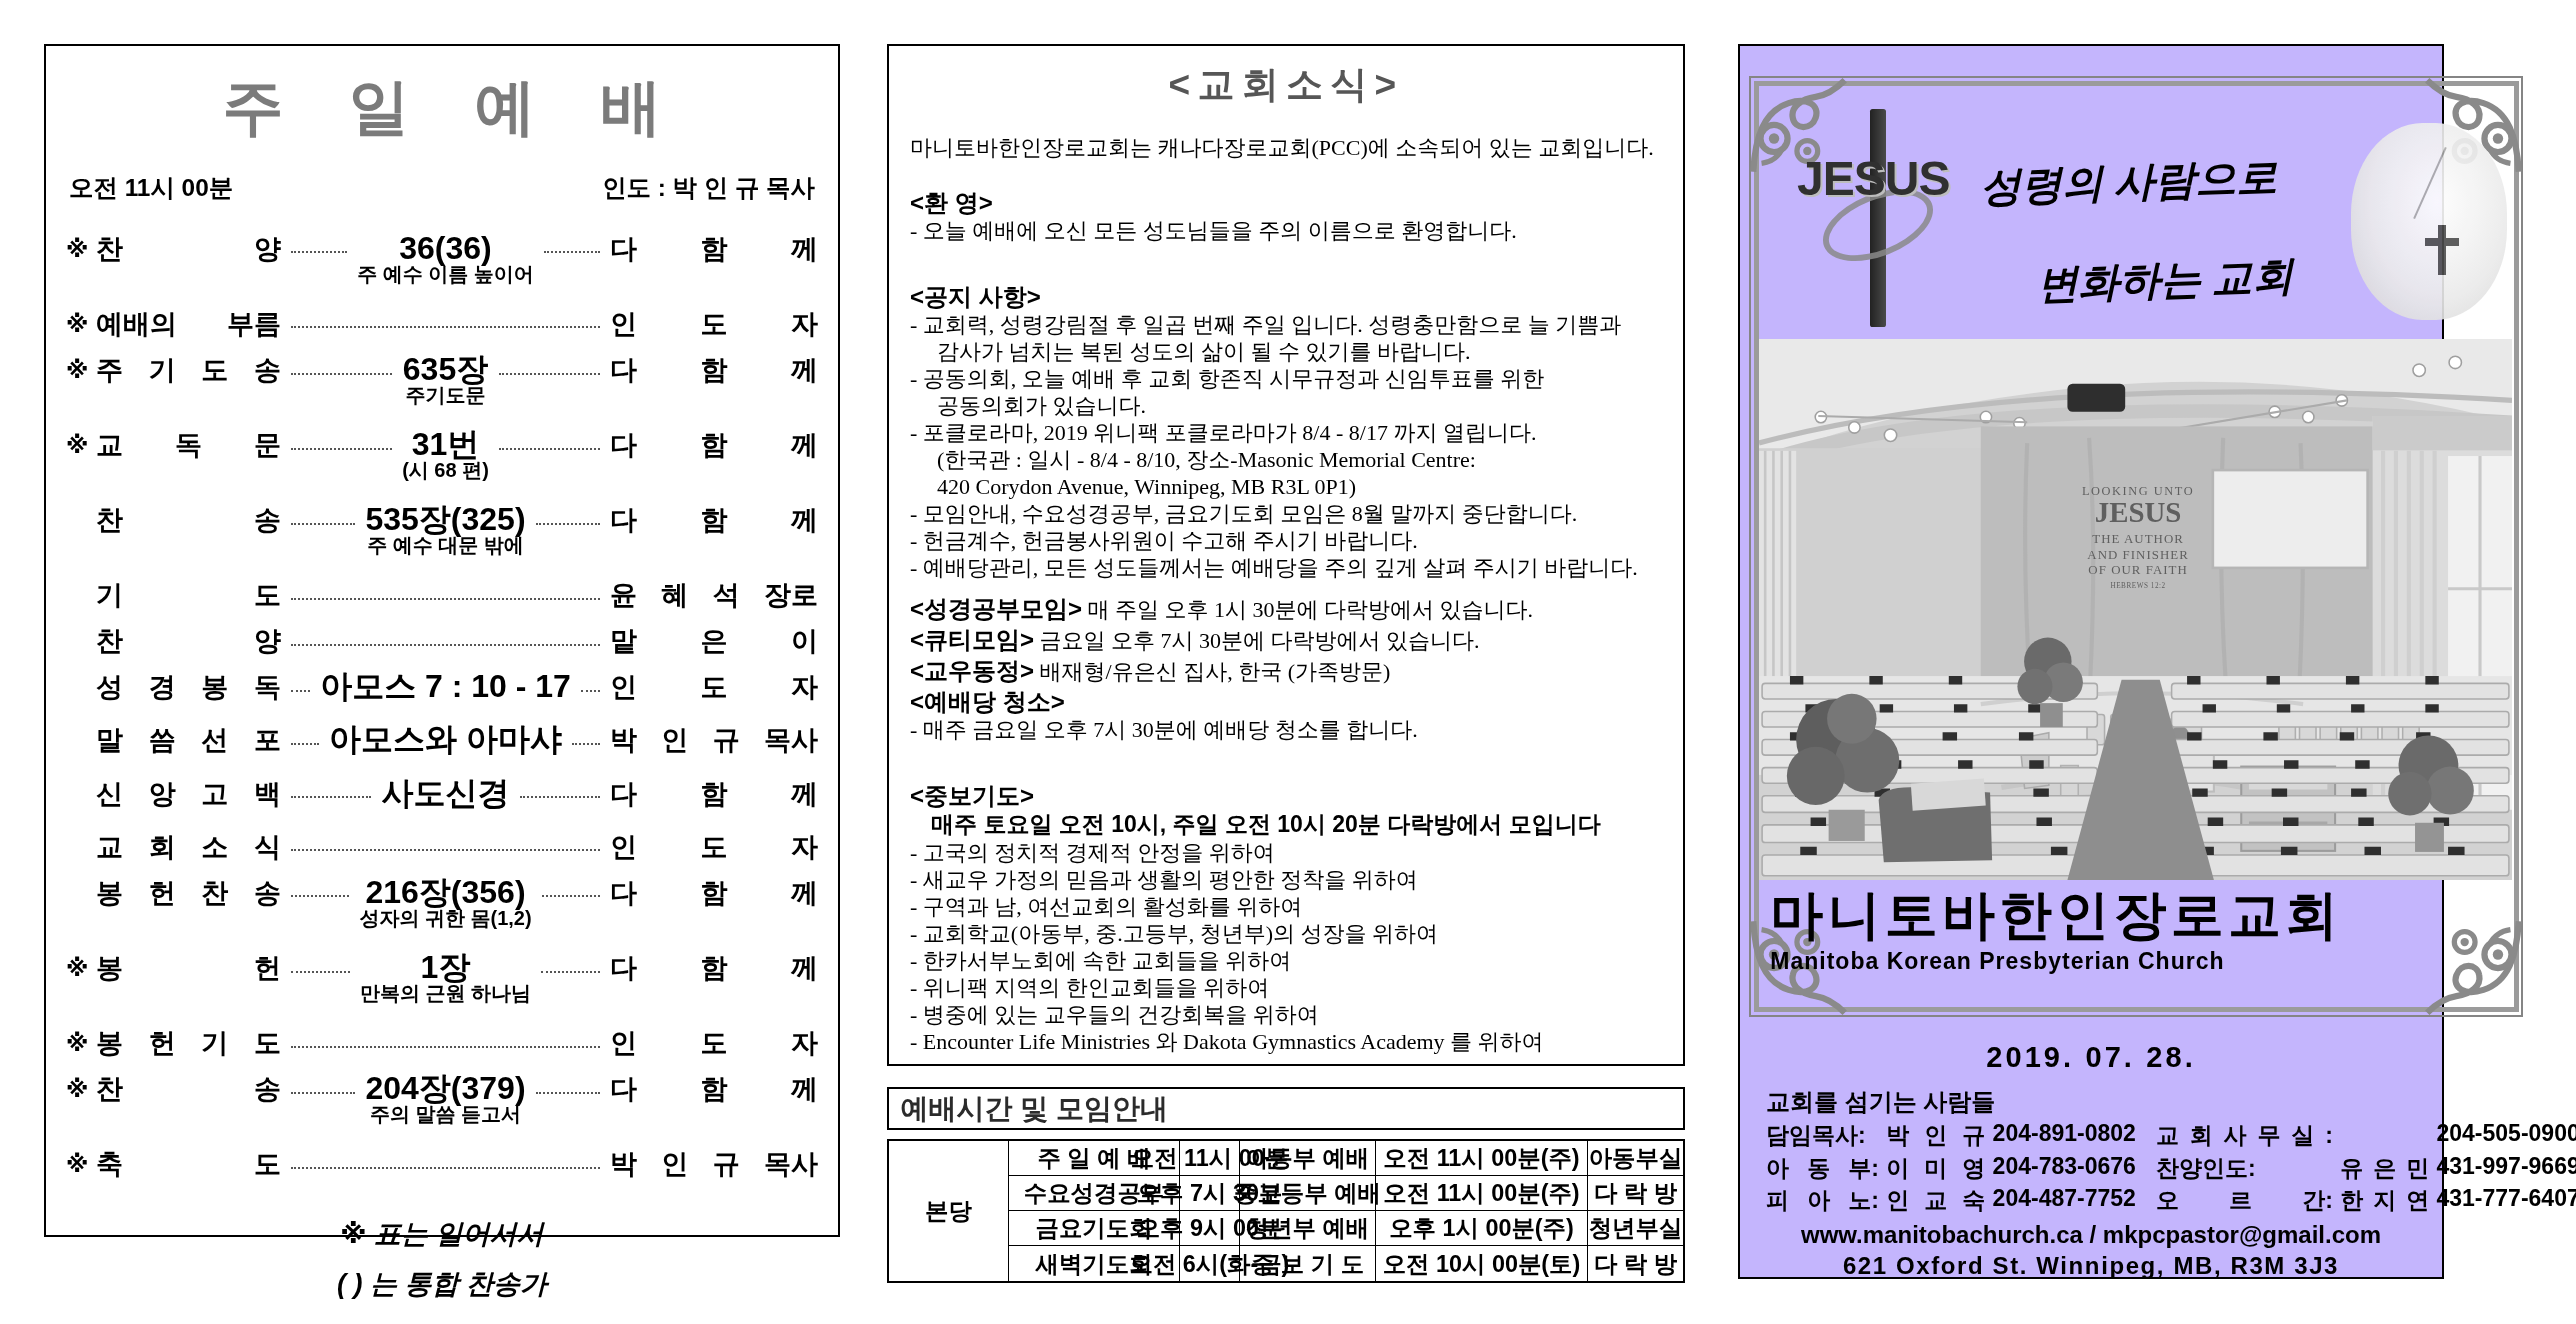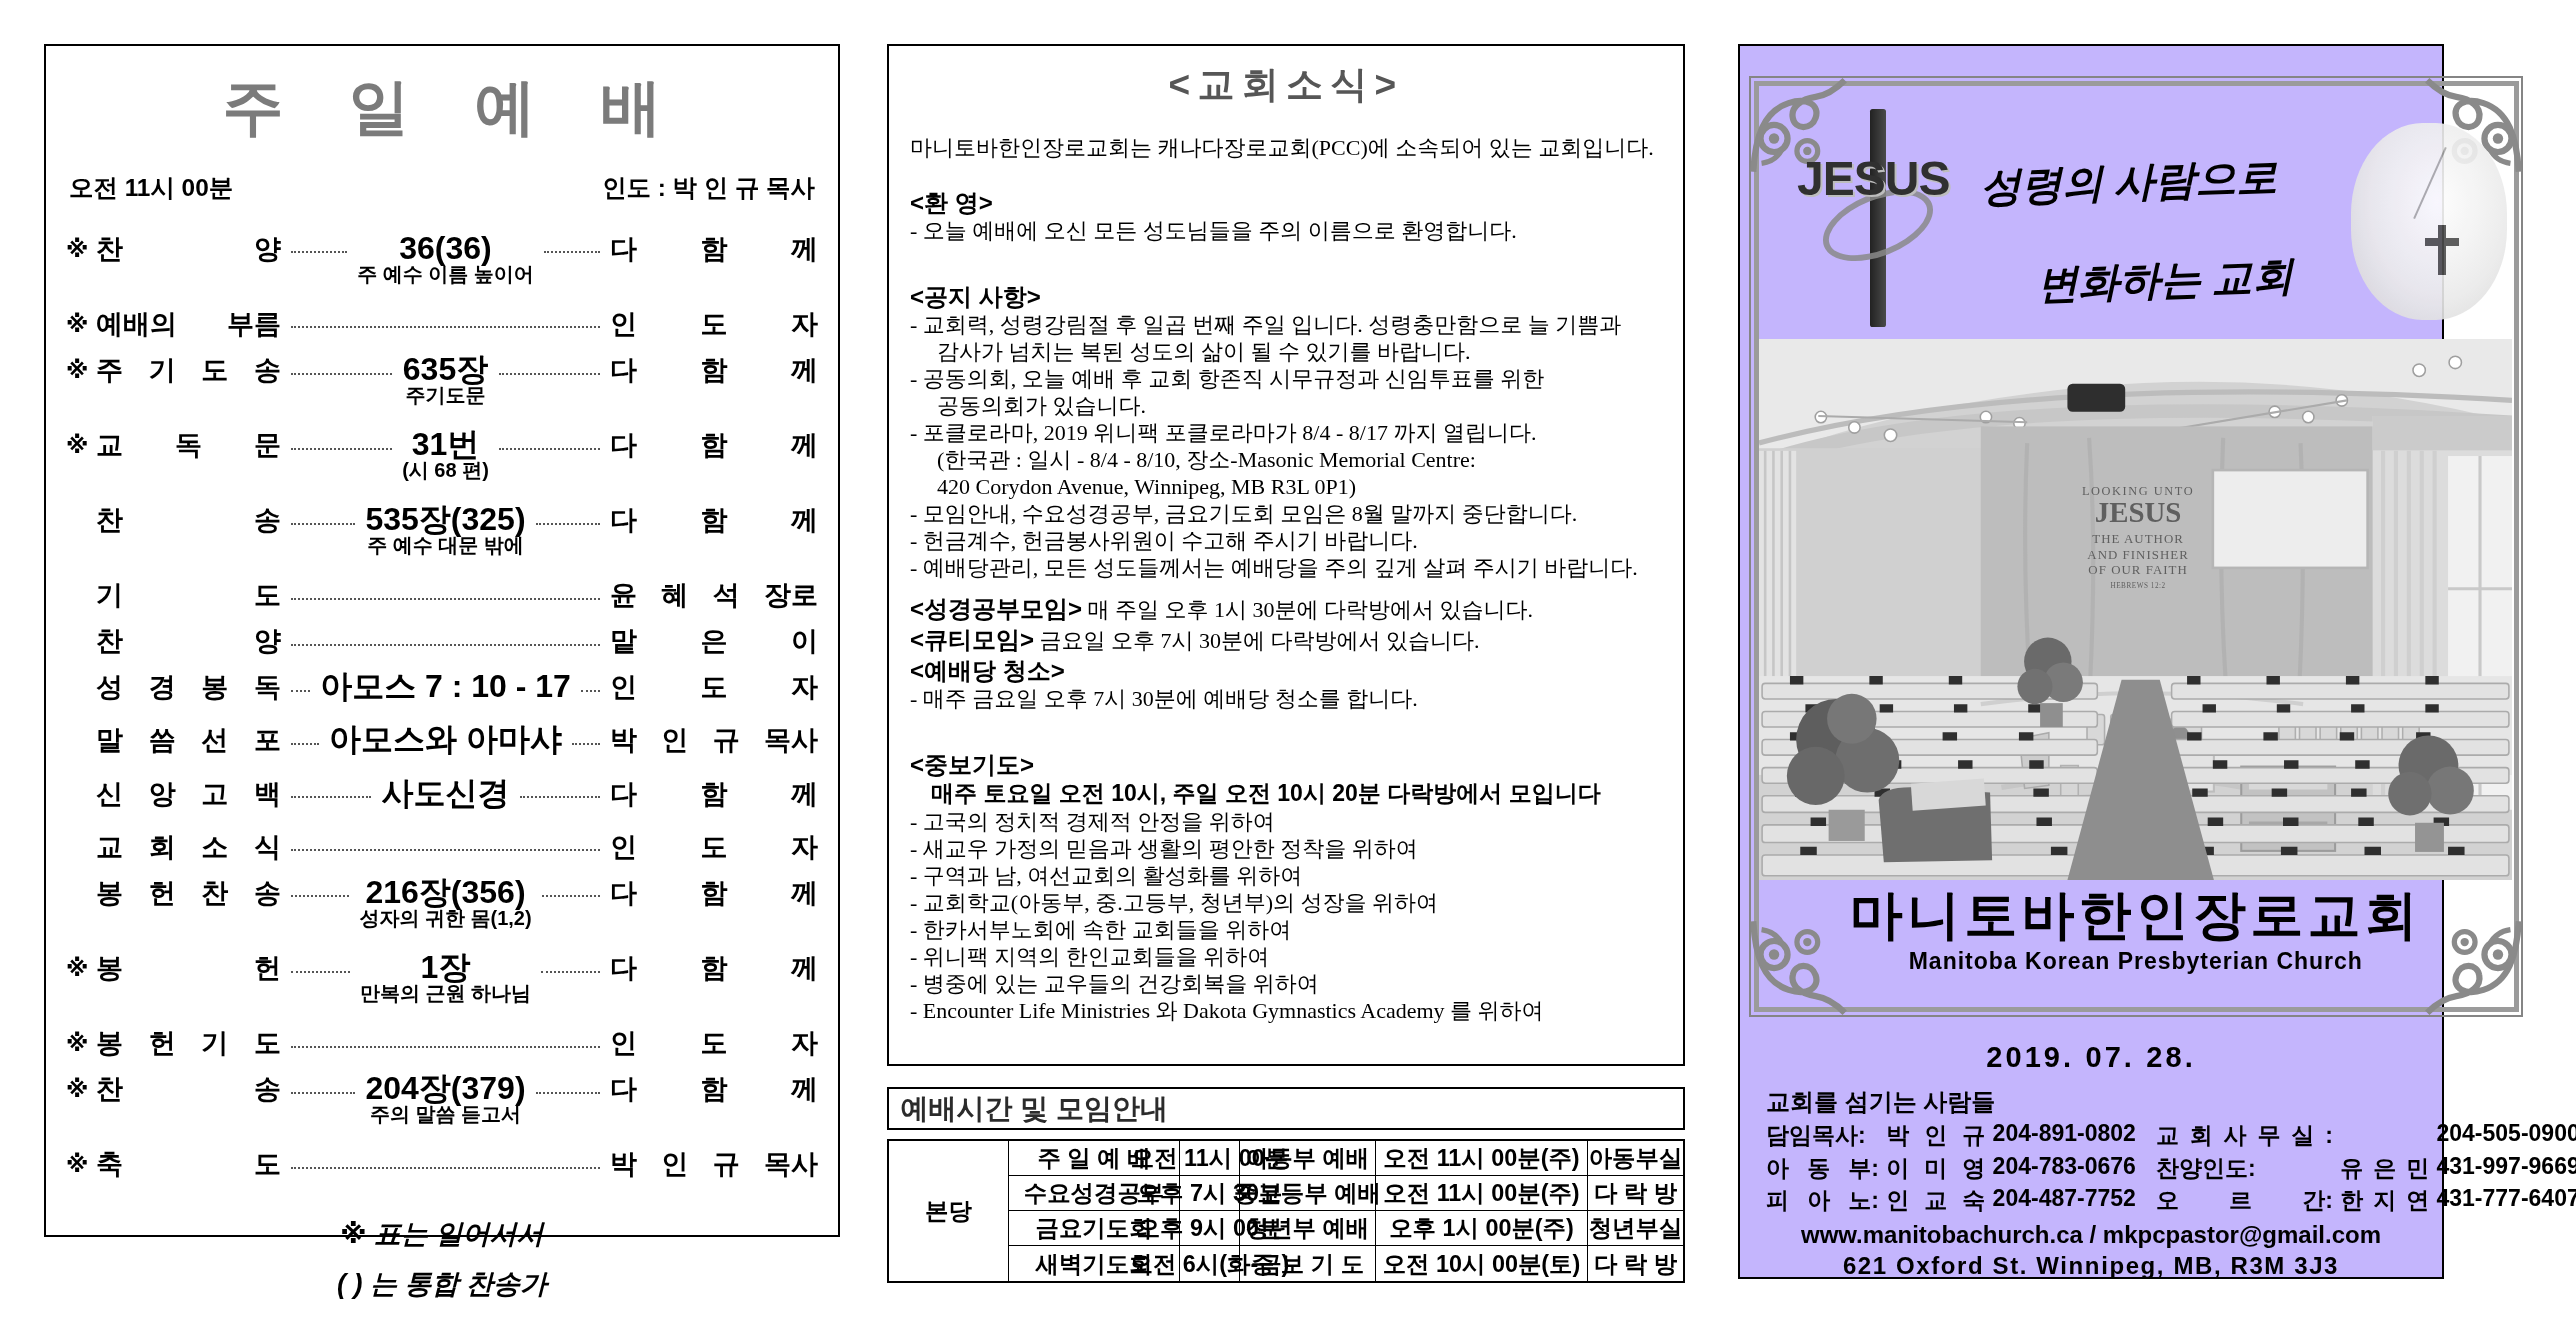--- a/index.html
+++ b/index.html
@@ -89,21 +89,21 @@
   .slogan2{left:275px;top:166px;}
   .hands-photo{position:absolute;right:4.2px;top:36px;width:156px;height:197px;
                background:radial-gradient(ellipse at 55% 40%,#fefefe 0%,#ececec 55%,#d2d2d2 100%);
                border-radius:46%;opacity:.9;}
   .chain{position:absolute;left:78px;top:21px;width:1.6px;height:78px;background:#a8a8a8;
          transform:rotate(24deg);}
   .pendant-v{position:absolute;left:87px;top:102px;width:7.8px;height:50px;background:#4d4d4d;}
   .pendant-h{position:absolute;left:74px;top:115px;width:34px;height:7.3px;background:#4d4d4d;}
 
   .photo{position:absolute;left:7.3px;top:261px;width:753px;height:541px;display:block;}
-  .name-band{position:absolute;left:8px;top:806px;width:753px;height:119px;text-align:center;}
+  .name-band{position:absolute;left:19px;top:806px;width:753px;height:119px;text-align:left;}
   .church-kr{font-size:53px;font-weight:bold;letter-spacing:4.2px;line-height:61px;}
   .church-en{font-size:23px;font-weight:bold;letter-spacing:1px;line-height:32px;}
 
   .cover-date{position:absolute;left:0;width:100%;top:995px;text-align:center;
               font-size:29px;font-weight:bold;letter-spacing:3.1px;}
   .staff-head{position:absolute;left:26px;top:1040px;font-size:24px;font-weight:bold;}
   .staff-row{position:absolute;left:26px;right:21px;display:grid;
              grid-template-columns:113px 99px 156px 177px 89px auto;
              column-gap:7.3px;font-size:23px;font-weight:bold;white-space:nowrap;}
   .staff-row .jt{text-align:justify;text-align-last:justify;}
@@ -304,20 +304,21 @@
     <div class="n-item ind">공동의회가 있습니다.</div>
     <div class="n-item">- 포클로라마, 2019 위니팩 포클로라마가 8/4 - 8/17 까지 열립니다.</div>
     <div class="n-item ind">(한국관 : 일시 - 8/4 - 8/10, 장소-Masonic Memorial Centre:</div>
     <div class="n-item ind">420 Corydon Avenue, Winnipeg, MB  R3L 0P1)</div>
     <div class="n-item">- 모임안내, 수요성경공부, 금요기도회 모임은 8월 말까지 중단합니다.</div>
     <div class="n-item">- 헌금계수, 헌금봉사위원이 수고해 주시기 바랍니다.</div>
     <div class="n-item">- 예배당관리, 모든 성도들께서는 예배당을 주의 깊게 살펴 주시기 바랍니다.</div>
     <div class="gap-s"></div>
     <div class="n-inline"><span class="n-head">&lt;성경공부모임&gt;</span><span> 매 주일 오후 1시 30분에 다락방에서 있습니다.</span></div>
     <div class="n-inline"><span class="n-head">&lt;큐티모임&gt;</span><span> 금요일 오후 7시 30분에 다락방에서 있습니다.</span></div>
+    <div class="n-inline"><span class="n-head">&lt;교우동정&gt;</span><span> 배재형/유은신 집사, 한국 (가족방문)</span></div>
     <div class="n-head">&lt;예배당 청소&gt;</div>
     <div class="n-item">- 매주 금요일 오후 7시 30분에 예배당 청소를 합니다.</div>
     <div class="gap-l"></div>
     <div class="n-head">&lt;중보기도&gt;</div>
     <div class="n-bold-line">매주 토요일 오전 10시, 주일 오전 10시 20분 다락방에서 모입니다</div>
     <div class="n-item">- 고국의 정치적 경제적 안정을 위하여</div>
     <div class="n-item">- 새교우 가정의 믿음과 생활의 평안한 정착을 위하여</div>
     <div class="n-item">- 구역과 남, 여선교회의 활성화를 위하여</div>
     <div class="n-item">- 교회학교(아동부, 중.고등부, 청년부)의 성장을 위하여</div>
     <div class="n-item">- 한카서부노회에 속한 교회들을 위하여</div>

